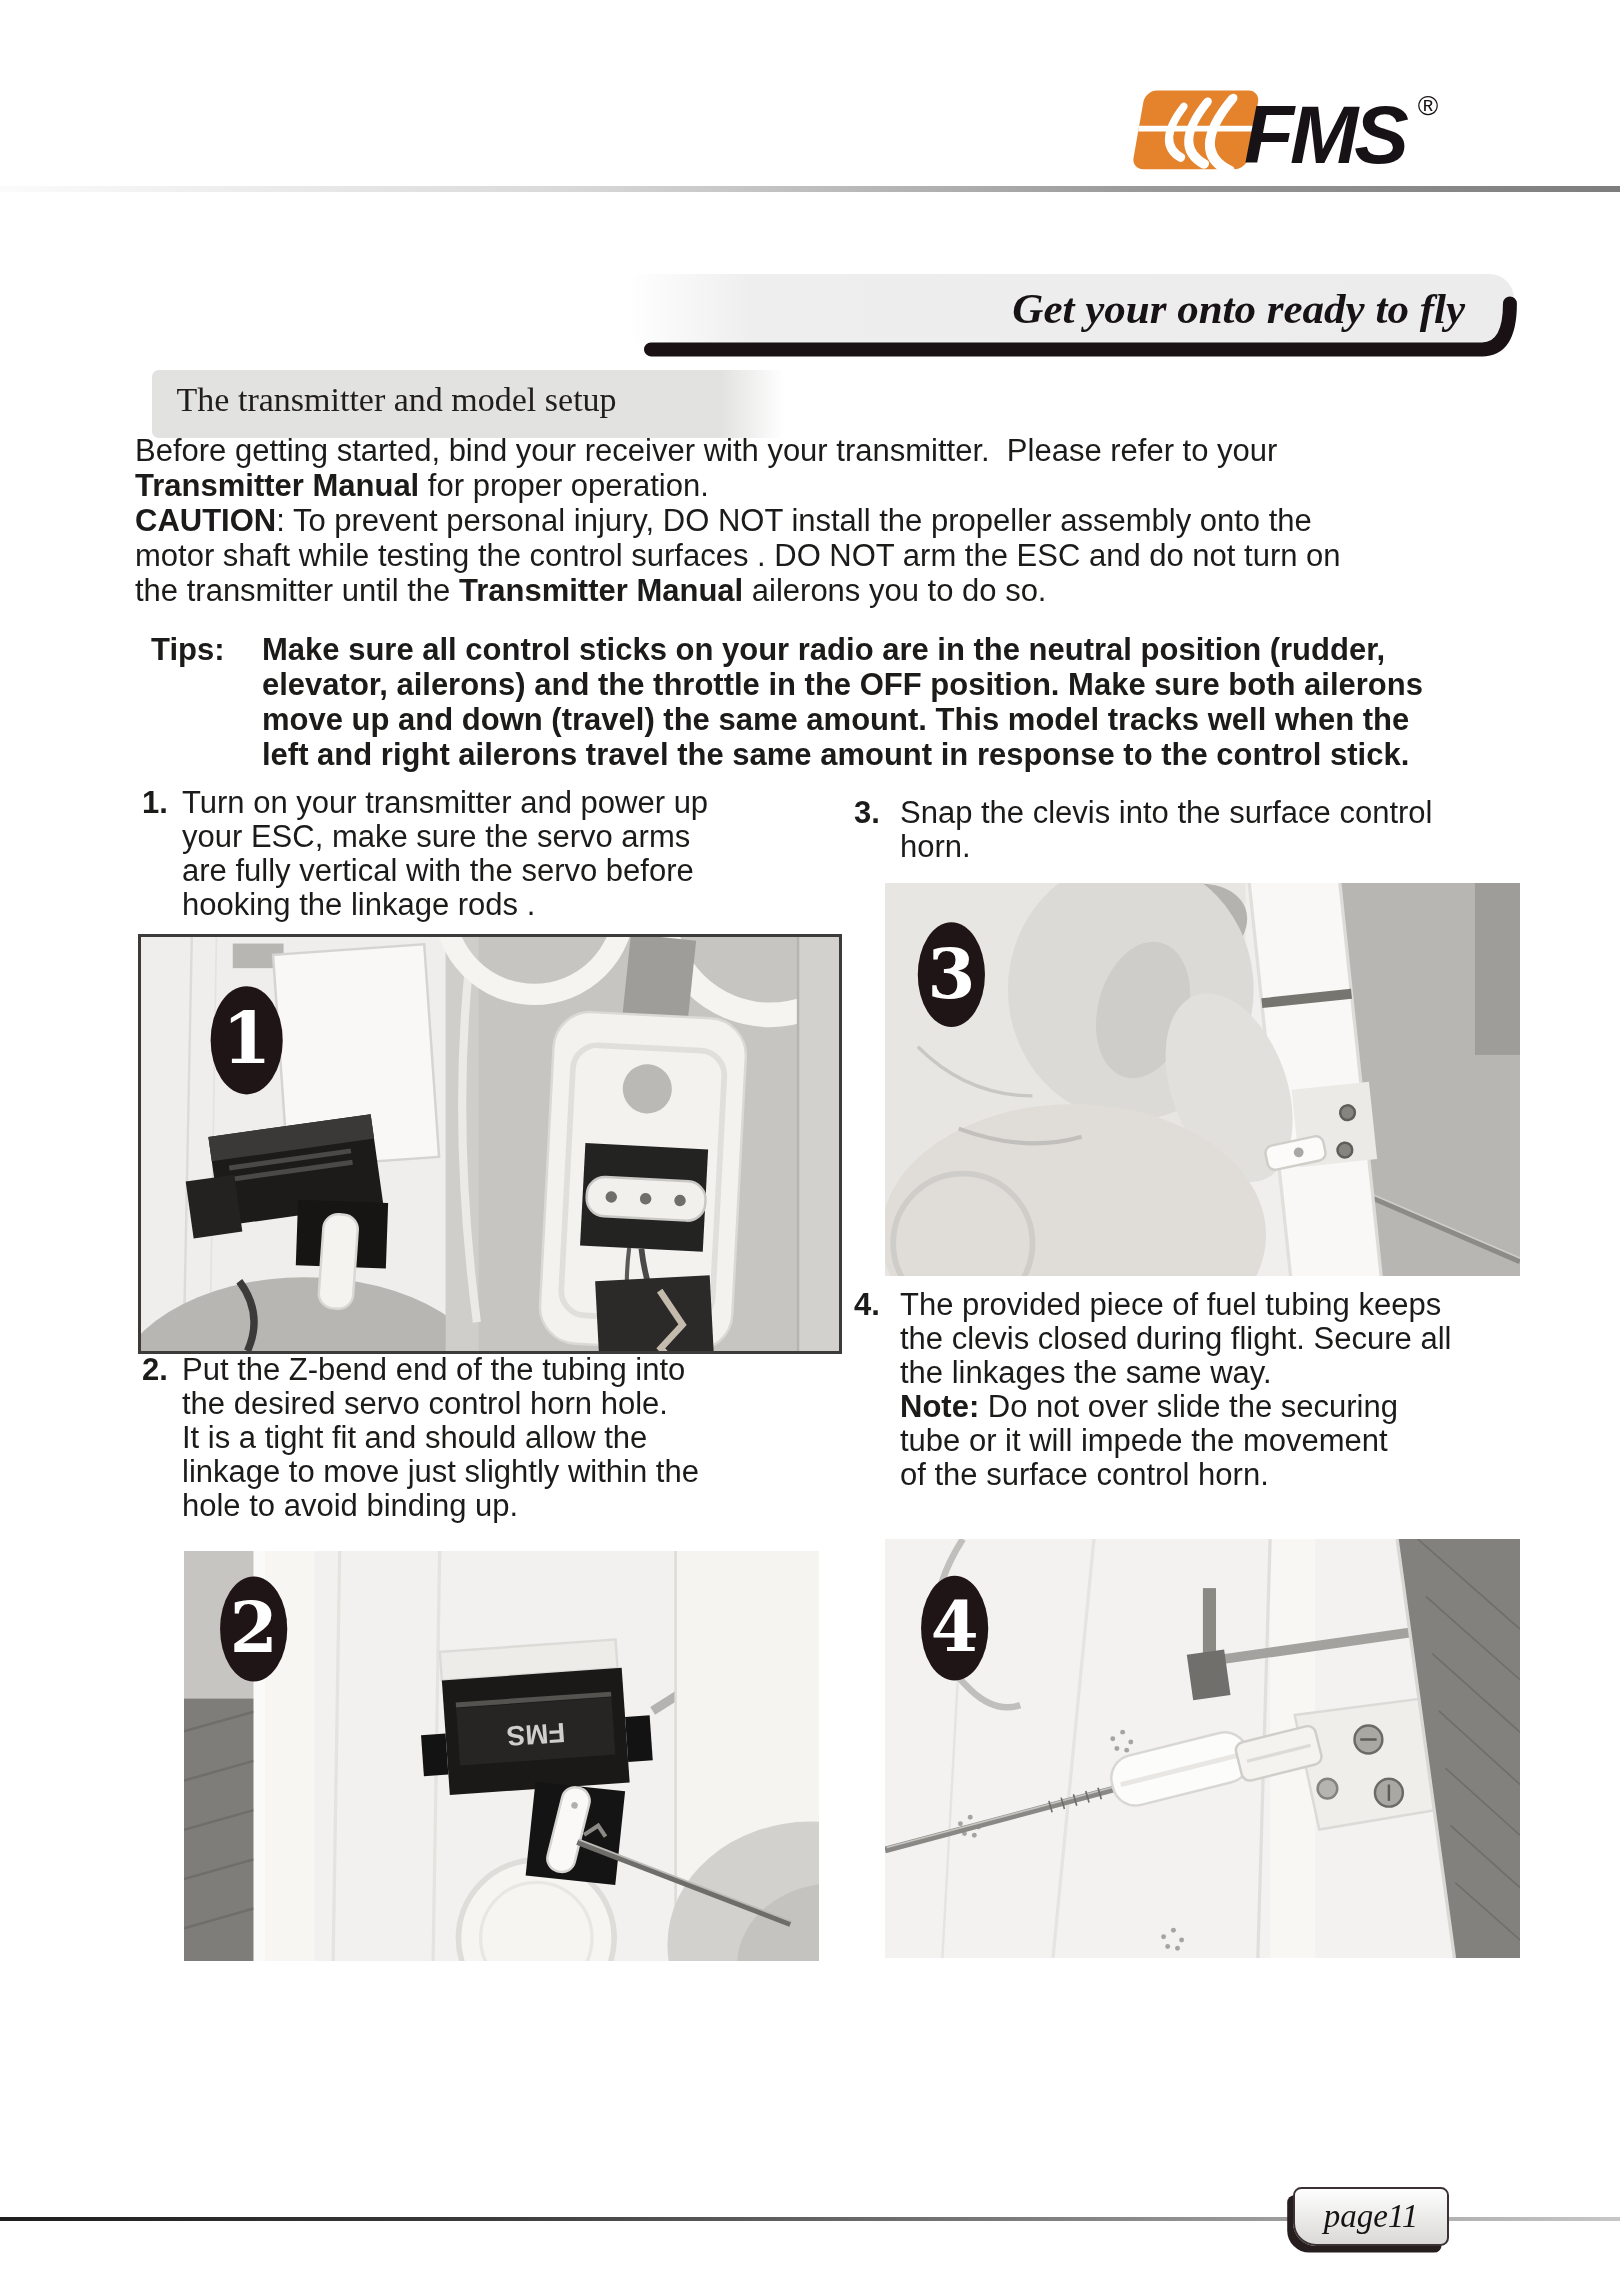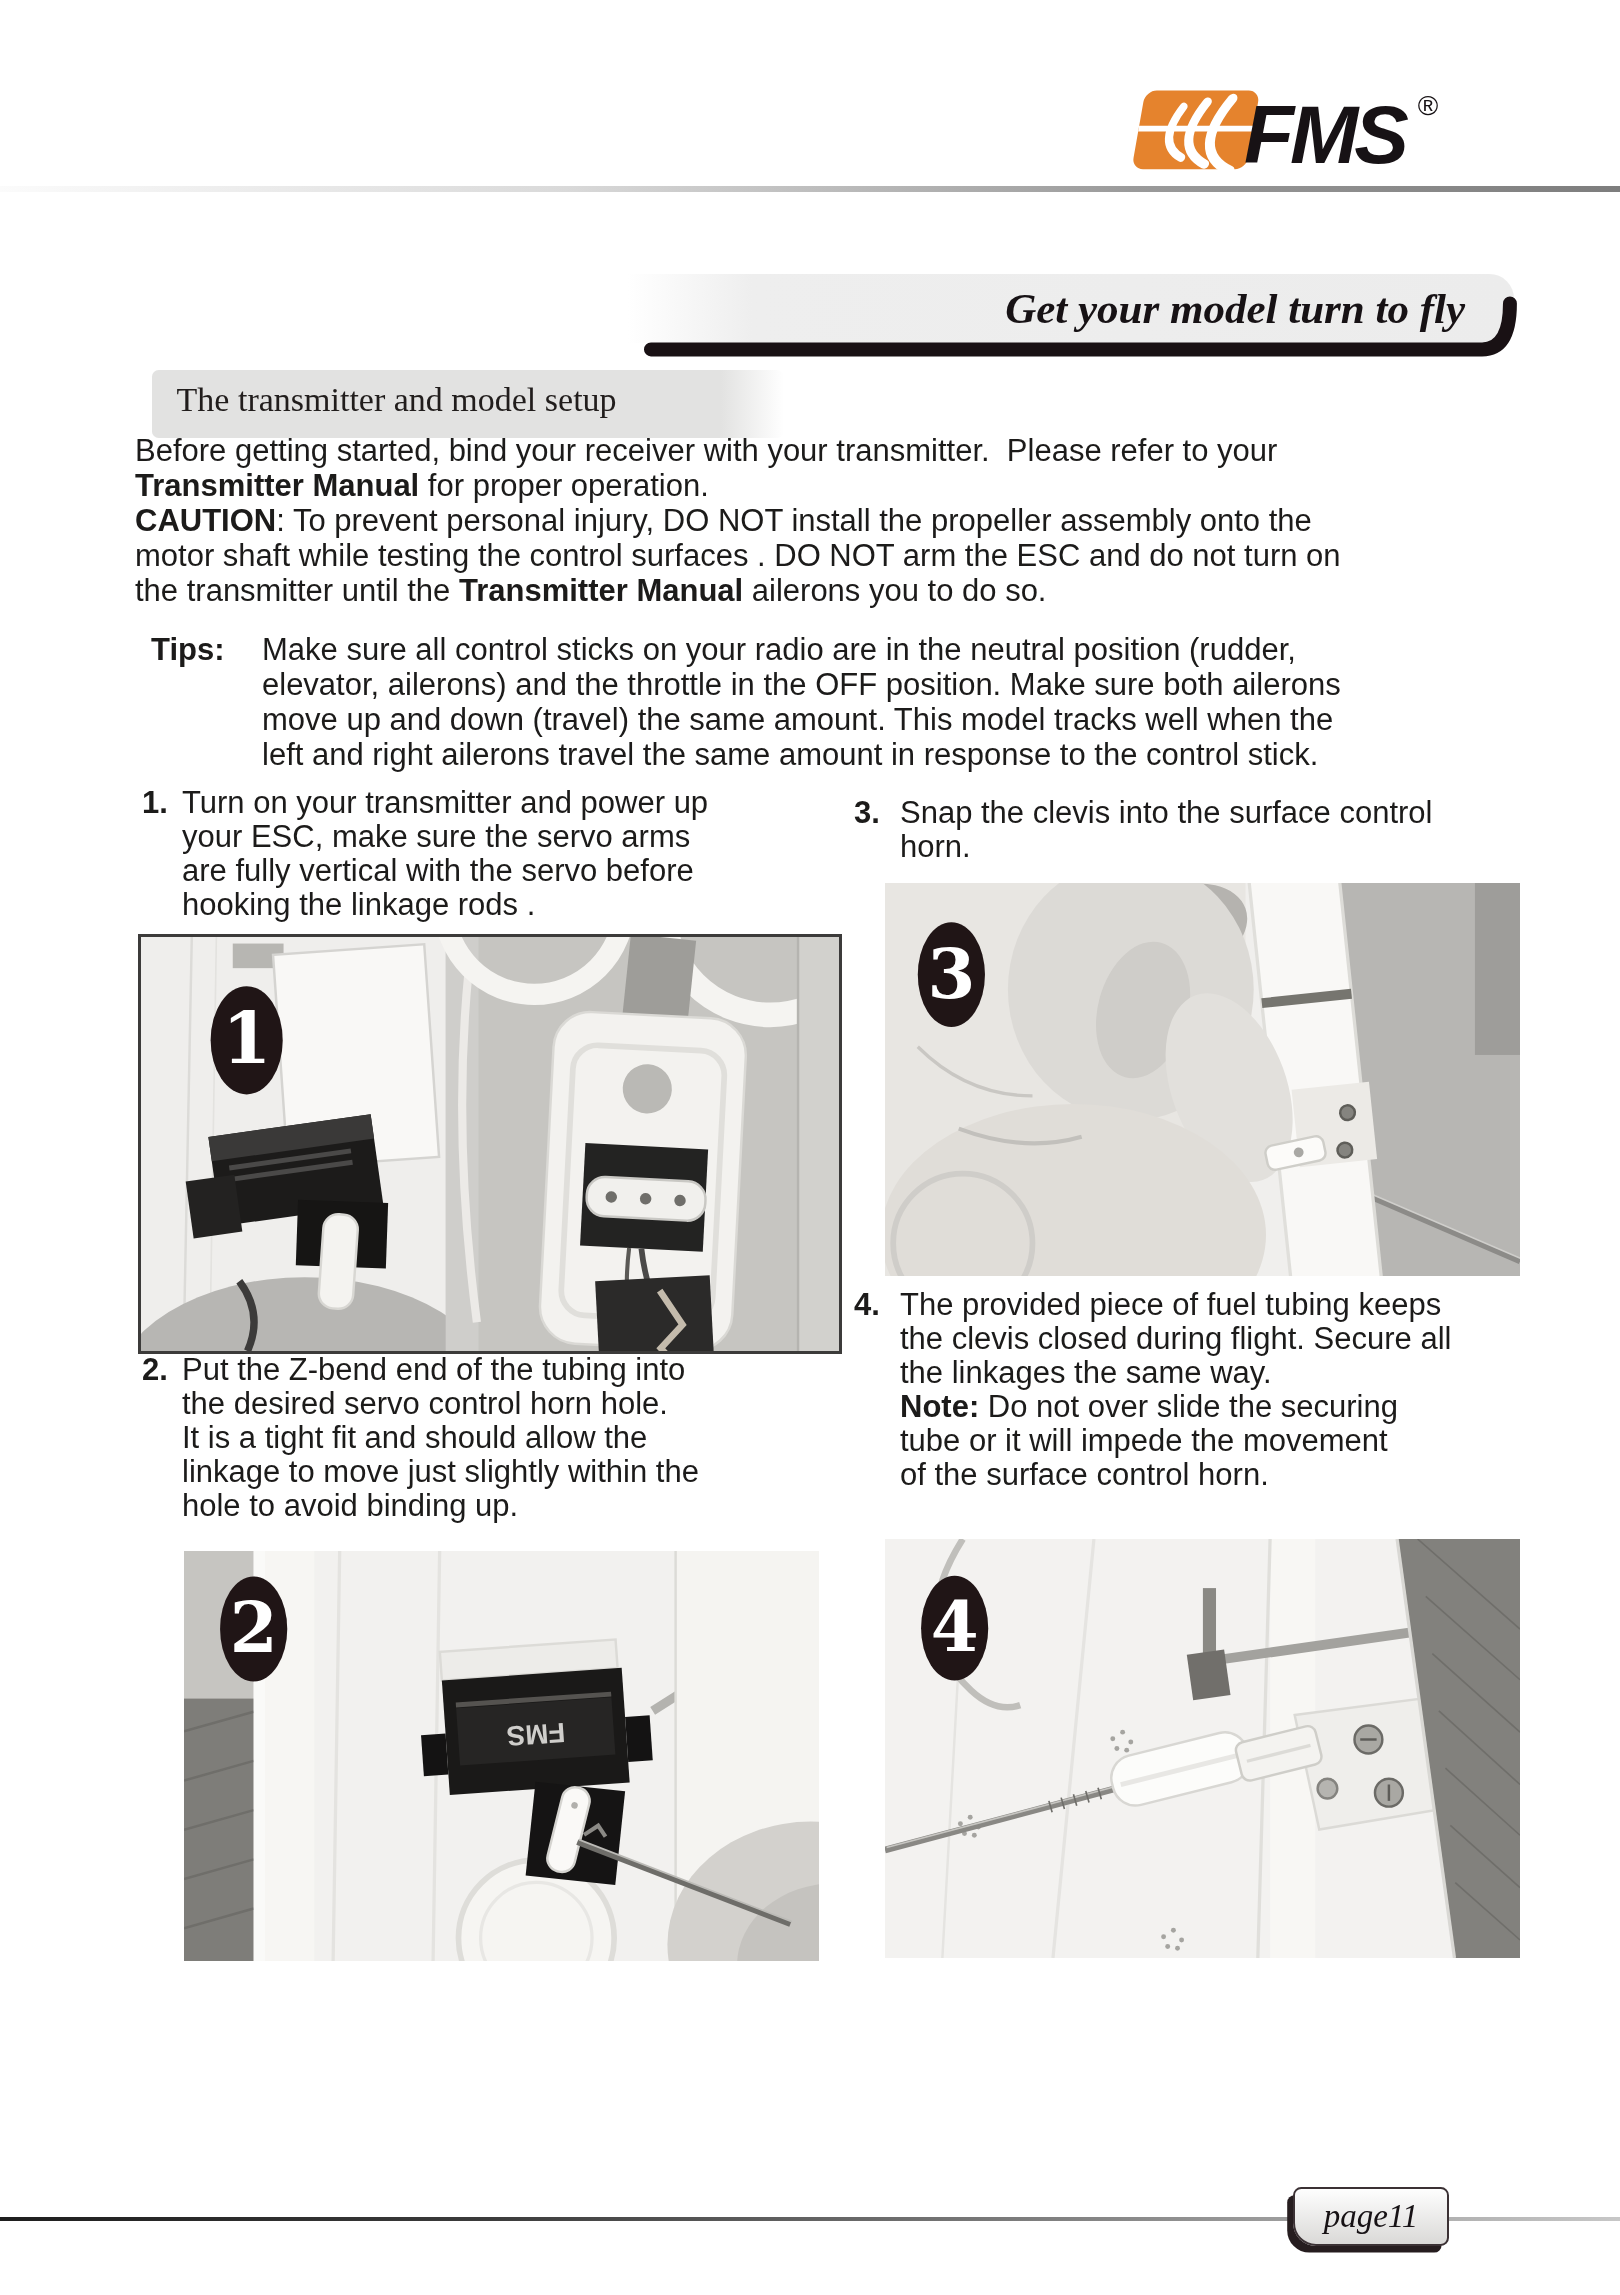--- a/index.html
+++ b/index.html
@@ -28,21 +28,21 @@
             border-radius:6.6px;
             font-family:"Liberation Serif",serif;font-weight:normal;font-size:34px;
             line-height:59px;padding-left:24.6px;box-sizing:border-box;color:#211d1c;}
 
   
   .para{font-size:31px;line-height:35px;}
   .tline{white-space:pre-wrap;}
   .intro{left:135px;top:433px;width:1393px;}
   .tips{left:135px;top:632px;width:1393px;font-size:31px;line-height:35px;margin-left:16px;}
   .tips-label{position:absolute;left:0;top:0;font-weight:bold;}
-  .tips-body{margin-left:111px;}
+  .tips-body{margin-left:111px;font-weight:bold;}
   .step{font-size:31px;line-height:34px;}
   .step .num{position:absolute;left:0;top:0;font-weight:bold;}
   .step-body-l{margin-left:40px;}
   .step-body-r{margin-left:46px;}
   .step1{left:142px;top:786px;width:705px;}
   .step3{left:854px;top:796px;width:688px;}
   .step2{left:142px;top:1353px;width:721px;}
   .step4{left:854px;top:1288px;width:688px;}
 
   
@@ -75,21 +75,21 @@
       <path d="M 96,28 q -34,54 10,76" fill="none" stroke="#ffffff" stroke-width="11" stroke-linecap="round"></path>
       <path d="M 126,24 q -42,64 12,88" fill="none" stroke="#ffffff" stroke-width="12" stroke-linecap="round"></path>
       <rect x="18" y="57" width="140" height="7" fill="#ffffff"></rect>
     </g>
     <text x="160" y="102" font-family="Liberation Sans, sans-serif" font-weight="bold" font-style="italic" font-size="100" letter-spacing="-5" fill="#171215">FMS</text>
     <text x="372" y="44" font-family="Liberation Sans, sans-serif" font-size="34" fill="#171215">®</text>
   </svg>
 
   <div class="abs rule"></div>
 
-  <div class="abs banner">Get your model turn to fly</div>
+  <div class="abs banner">Get your onto ready to fly</div>
   <svg class="abs swoosh" viewBox="0 0 1120 150">
     <path d="M 28,92 H 1042 Q 1076,92 1076,36" fill="none" stroke="#191114" stroke-width="17" stroke-linecap="round"></path>
   </svg>
 
   <div class="abs sec-head">The transmitter and model setup</div>
 
   <div class="abs para intro">
       <div class="tline"><span>Before getting started, bind your receiver with your transmitter.&nbsp; Please refer to your</span></div>
       <div class="tline"><span class="b">Transmitter Manual</span><span> for proper operation.</span></div>
       <div class="tline"><span class="b">CAUTION</span><span>: To prevent personal injury, DO NOT install the propeller assembly onto the</span></div>

